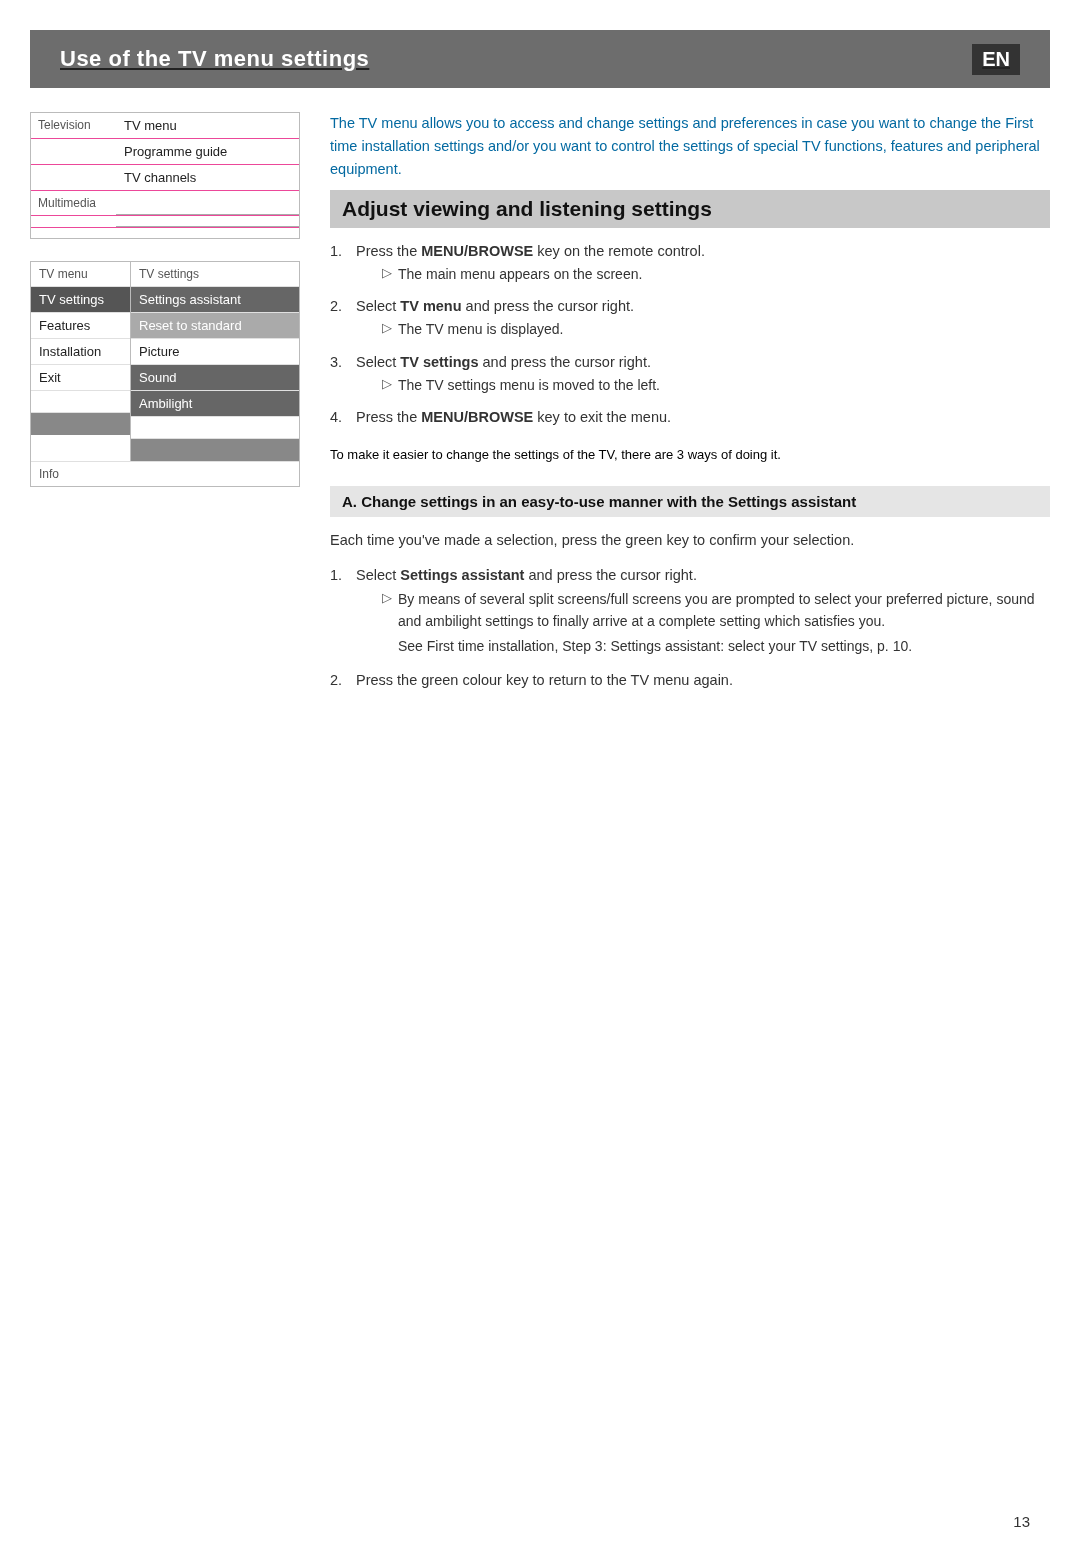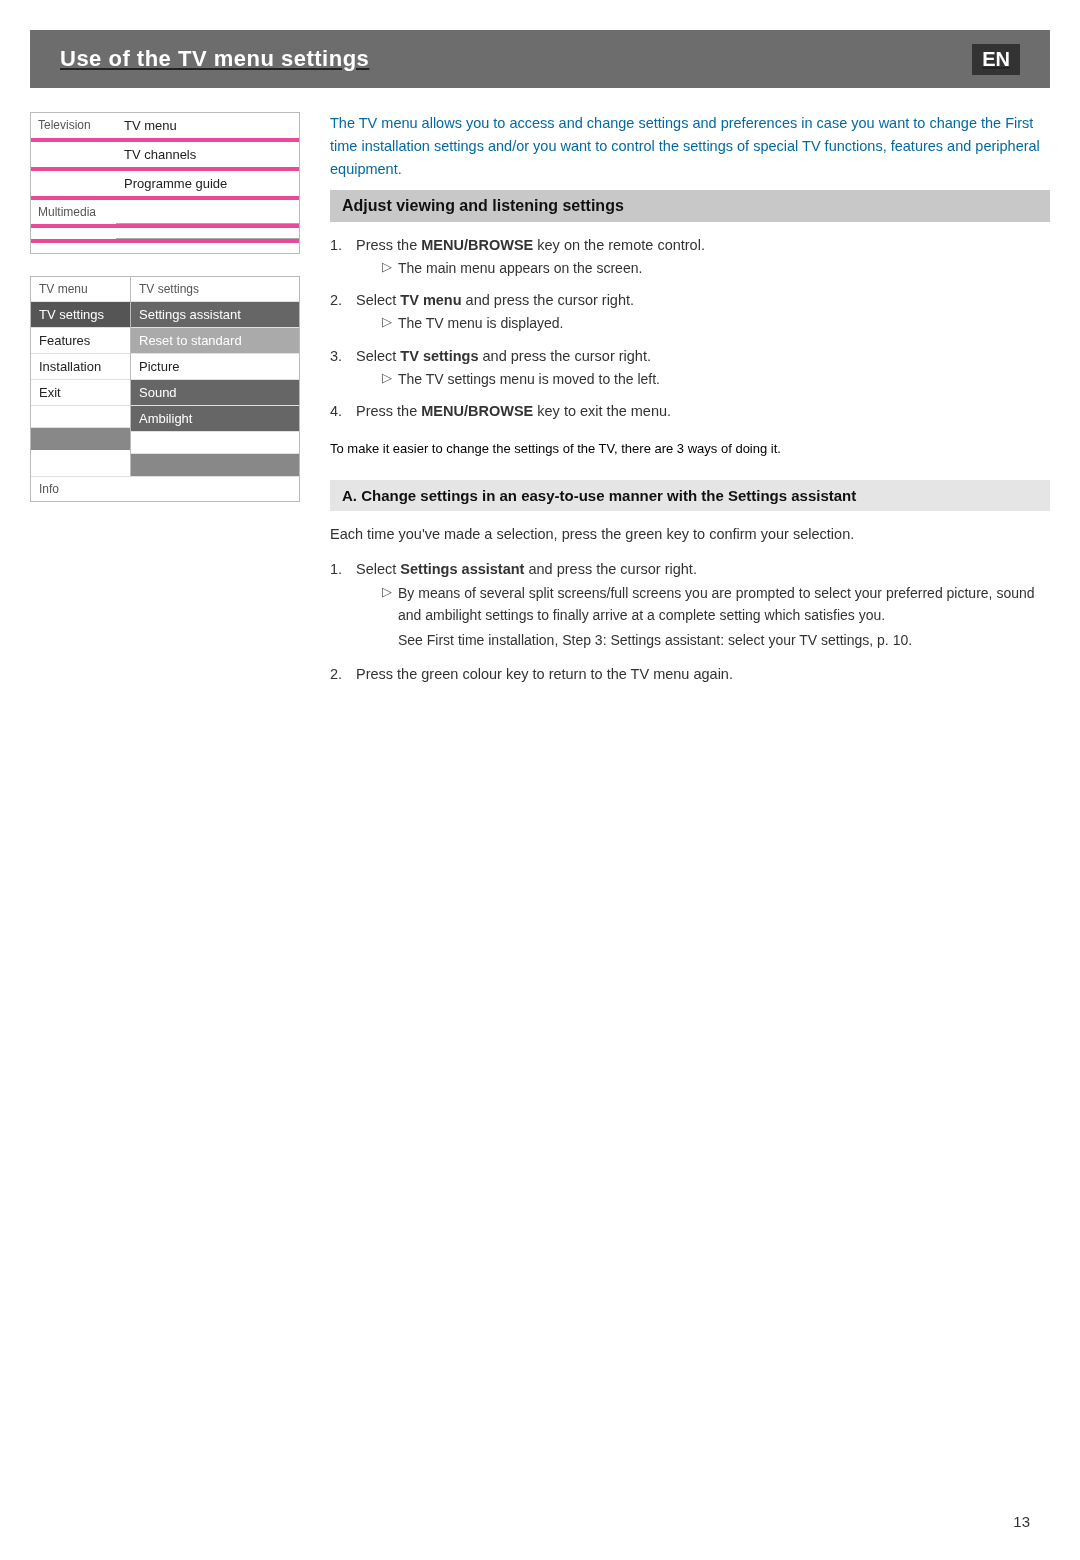--- a/index.html
+++ b/index.html
@@ -55,21 +55,21 @@
       gap: 22px;
     }
 
     
     .menu-box {
       border: 1px solid #bbb;
       font-size: 13px;
     }
     .menu-box-row {
       display: flex;
-      border-bottom: 4px solid #ec4899;
+      border-bottom: 1px solid #ec4899;
     }
     .menu-box-row:last-child {
       border-bottom: none;
     }
     .menu-label {
       width: 85px;
       padding: 5px 7px;
       color: #555;
       font-size: 12px;
       flex-shrink: 0;
@@ -140,21 +140,21 @@
     .intro-text {
       font-size: 14.5px;
       line-height: 1.6;
       color: #0369a1;
       margin-bottom: 8px;
     }
 
     .section-header {
       background: #c8c8c8;
       padding: 7px 12px;
-      font-size: 16px;
+      font-size: 21px;
       font-weight: bold;
       color: #111;
       margin-bottom: 12px;
     }
 
     .numbered-list {
       list-style: none;
       padding: 0;
       margin: 0 0 16px 0;
     }
@@ -258,25 +258,25 @@
 
   <div class="left-col">
 
     <div class="menu-box">
       <div class="menu-box-row">
         <span class="menu-label">Television</span>
         <span class="menu-item">TV menu</span>
       </div>
       <div class="menu-box-row">
         <span class="menu-label"></span>
+        <span class="menu-item">Programme guide</span>
+      </div>
+      <div class="menu-box-row">
+        <span class="menu-label"></span>
         <span class="menu-item">TV channels</span>
-      </div>
-      <div class="menu-box-row">
-        <span class="menu-label"></span>
-        <span class="menu-item">Programme guide</span>
       </div>
       <div class="menu-box-row">
         <span class="menu-label">Multimedia</span>
         <span class="menu-item underline-style"></span>
       </div>
       <div class="menu-box-row">
         <span class="menu-label"></span>
         <span class="menu-item underline-style"></span>
       </div>
       <div class="menu-box-row">

